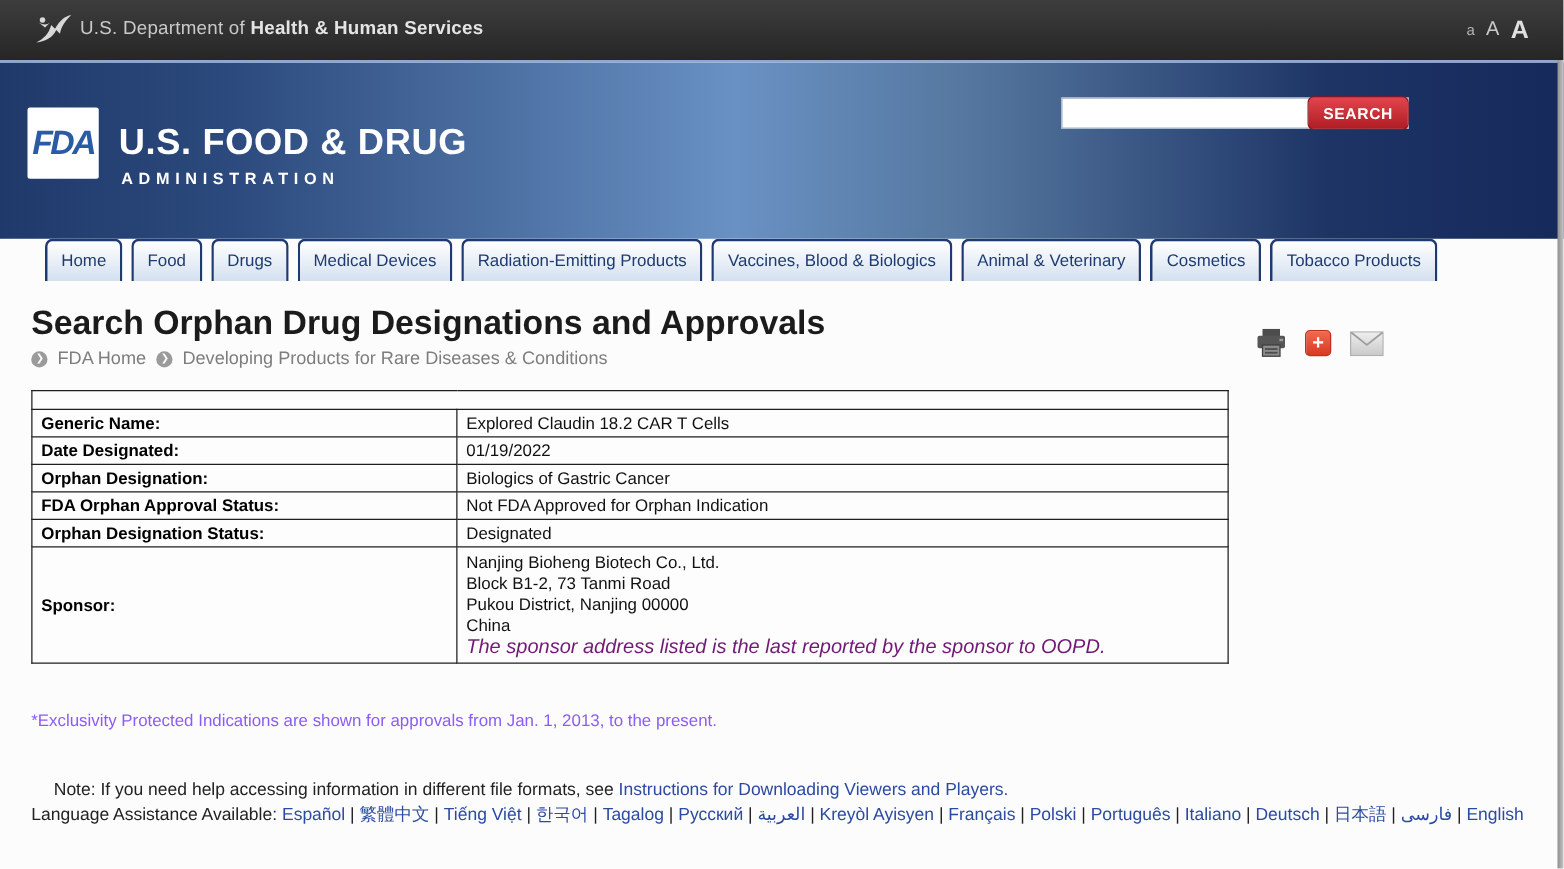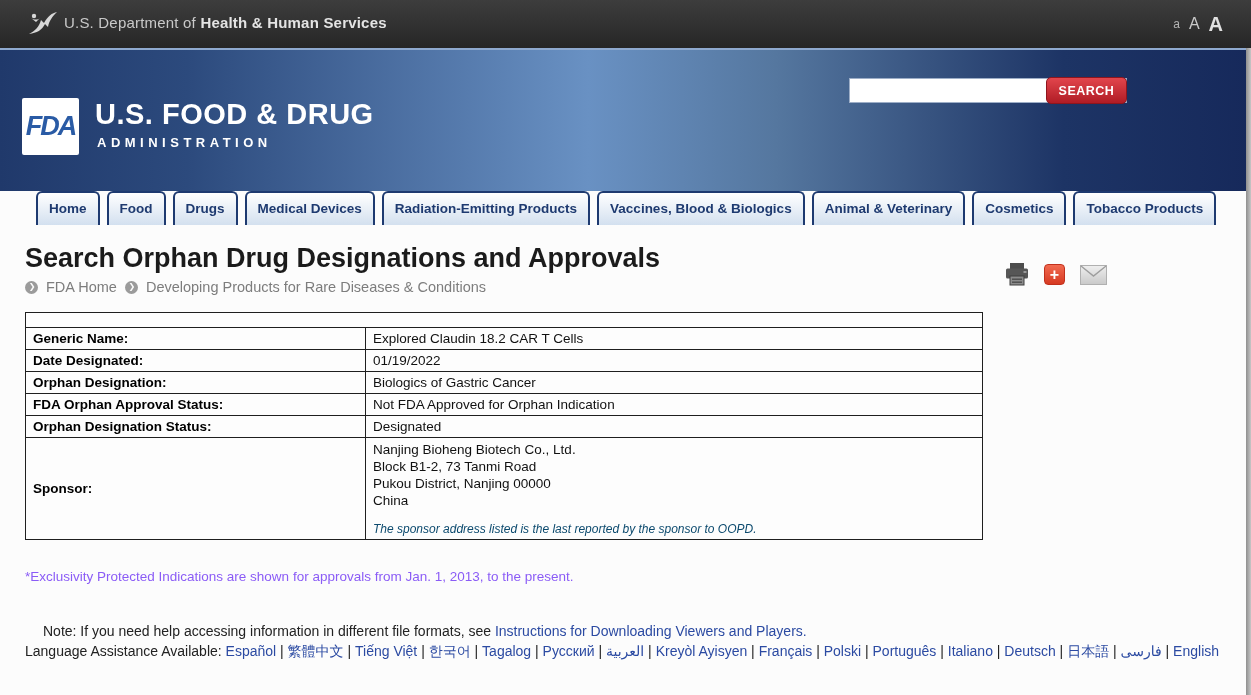--- a/index.html
+++ b/index.html
@@ -15,61 +15,61 @@
   .hhs-text b { color:#e4e4e4; }
   .font-sizes { position:absolute; right:28px; top:0; height:48px; display:flex; align-items:center; gap:9px; }
   .fs-a1 { font-size:12px; color:#b5b5b5; cursor:pointer; }
   .fs-a2 { font-size:16px; color:#c9c9c9; cursor:pointer; }
   .fs-a3 { font-size:20px; color:#e0e0e0; font-weight:bold; cursor:pointer; }
 
   
   .fda-header { position:absolute; left:0; top:48px; width:1251px; height:143px;
       border-top:2px solid #8ea9cf;
       background:linear-gradient(90deg,#20396b 0%,#2c4a7d 15%,#6991c3 47%,#55779f 62%,#1d3465 85%,#16295b 100%); }
-  .fda-logo-box { position:absolute; left:22px; top:48px; width:57px; height:57px; background:#fff;
+  .fda-logo-box { position:absolute; left:22px; top:36px; width:57px; height:57px; background:#fff;
       border-radius:2px; display:flex; align-items:center; justify-content:center; }
   .fda-logo-text { color:#2a5ba5; font-weight:bold; font-size:27px; letter-spacing:-2px; font-style:italic; }
   .org-line1 { position:absolute; left:95px; top:48px; color:#fff; font-size:29px; font-weight:bold; letter-spacing:.5px; }
   .org-line2 { position:absolute; left:97px; top:85px; color:#fff; font-size:13px; font-weight:bold; letter-spacing:4.5px; }
   .follow-row { position:absolute; left:856px; top:27px; color:#fff; font-size:17px; font-weight:bold; }
   .follow-row a { color:#fff; text-decoration:none; }
   .follow-sep { color:#93a8cc; padding:0 14px; font-weight:normal; }
   .search-wrap { position:absolute; left:849px; top:28px; width:278px; height:25px; }
   .search-input { position:absolute; left:0; top:0; width:278px; height:25px; border:1px solid #9daec7;
       background:#fff; padding:0 8px; font-size:13px; font-family:"Liberation Sans",sans-serif; }
   .search-btn { position:absolute; right:0; top:-1px; width:81px; height:27px;
       background:linear-gradient(#e2454c,#b01c25); border:1px solid #8e151d; border-radius:5px;
       color:#fff; font-size:12.5px; font-weight:bold; letter-spacing:.5px; cursor:pointer;
       font-family:"Liberation Sans",sans-serif; }
 
   
   .nav-tabs { position:absolute; left:36px; top:191px; height:34px; display:flex; gap:7px; z-index:2; }
   .nav-tab { display:block; height:34px; line-height:31px; padding:0 11px; background:linear-gradient(#ffffff,#d3e0ef);
       border:2px solid #1e3a70; border-bottom:none; border-radius:6px 6px 0 0;
-      color:#1e3a70; font-size:13.5px; font-weight:bold; text-decoration:none; white-space:nowrap; cursor:pointer; }
+      color:#1e3a70; font-size:13.5px; font-weight:normal; text-decoration:none; white-space:nowrap; cursor:pointer; }
 
   
   .content { position:absolute; left:0; top:225px; width:1135px; height:470px; background:#fcfcfc; }
   .page-title { position:absolute; left:25px; top:18px; font-size:27px; font-weight:bold; color:#1b1b1b; }
   .breadcrumb { position:absolute; left:25px; top:54px; font-size:14.5px; color:#7d7d7d; display:flex; align-items:center; gap:8px; }
   .crumb-icon { display:inline-flex; width:13px; height:13px; border-radius:50%; background:#9b9b9b;
       color:#fcfcfc; font-size:8px; align-items:center; justify-content:center; line-height:1; padding-left:1px; }
   .breadcrumb a { color:#7d7d7d; text-decoration:none; cursor:pointer; }
 
   .action-icons { position:absolute; right:28px; top:38px; display:flex; align-items:center; gap:15px; }
   .share-icon { width:21px; height:21px; border-radius:4px; background:linear-gradient(#f26a50,#d63a22);
       border:1px solid #c13categories not; border:1px solid #c1301c; color:#fff; font-size:16px; font-weight:bold;
       display:flex; align-items:center; justify-content:center; cursor:pointer; }
 
   .record-table { position:absolute; left:25px; top:87px; width:958px; border-collapse:collapse; background:#fdfdfd; }
   .record-table th, .record-table td { border:1px solid #1f1f1f; font-size:13.5px; padding:3px 7px;
       text-align:left; vertical-align:middle; color:#111; }
   .record-table th { font-weight:bold; width:340px; color:#000; }
   .record-table td.spacer { height:15px; }
-  .sponsor-note { font-style:italic; font-size:12px; margin-top:13px; color:#0c4a6e; }
+  .sponsor-note { font-style:italic; font-size:16px; color:#701a75; }
   .value-line { line-height:17px; }
 
   .footnote { position:absolute; left:25px; top:344px; font-size:13.5px; color:#8b5cf6; }
 
   .footer-note { position:absolute; left:43px; top:398px; font-size:14px; color:#222; }
   .footer-note a { color:#2b4aa2; text-decoration:none; cursor:pointer; }
   .languages { position:absolute; left:25px; top:417px; width:1212px; font-size:14px; color:#222; line-height:18.5px; }
   .languages a { color:#2b4aa2; text-decoration:none; cursor:pointer; }
 
   .scroll-strip { position:absolute; right:0; top:48px; width:5px; height:647px;

